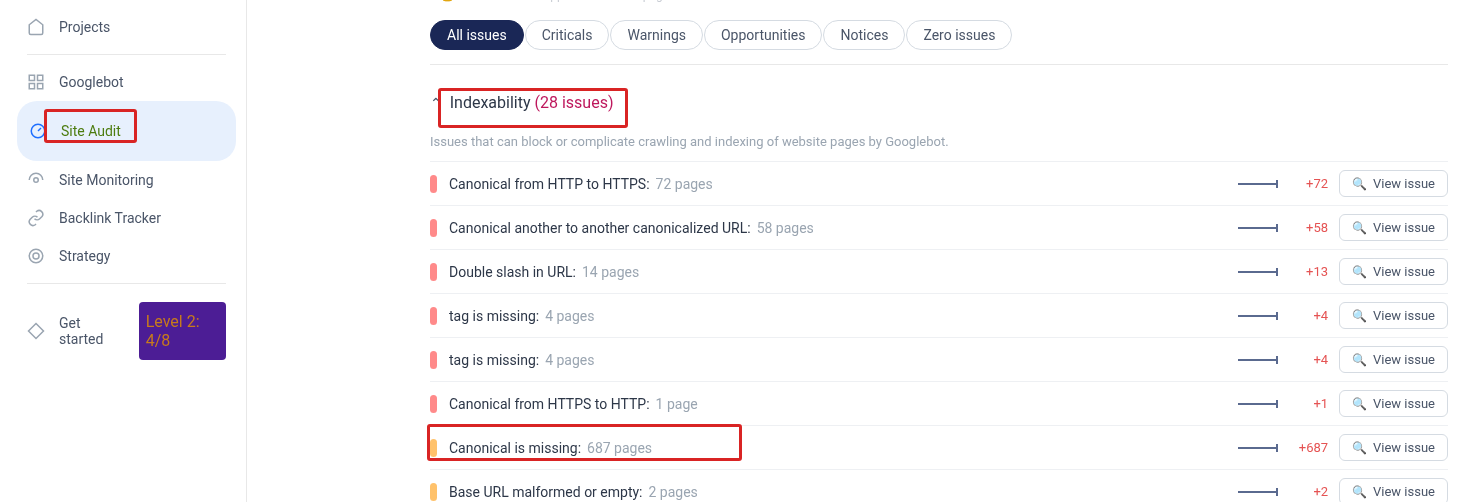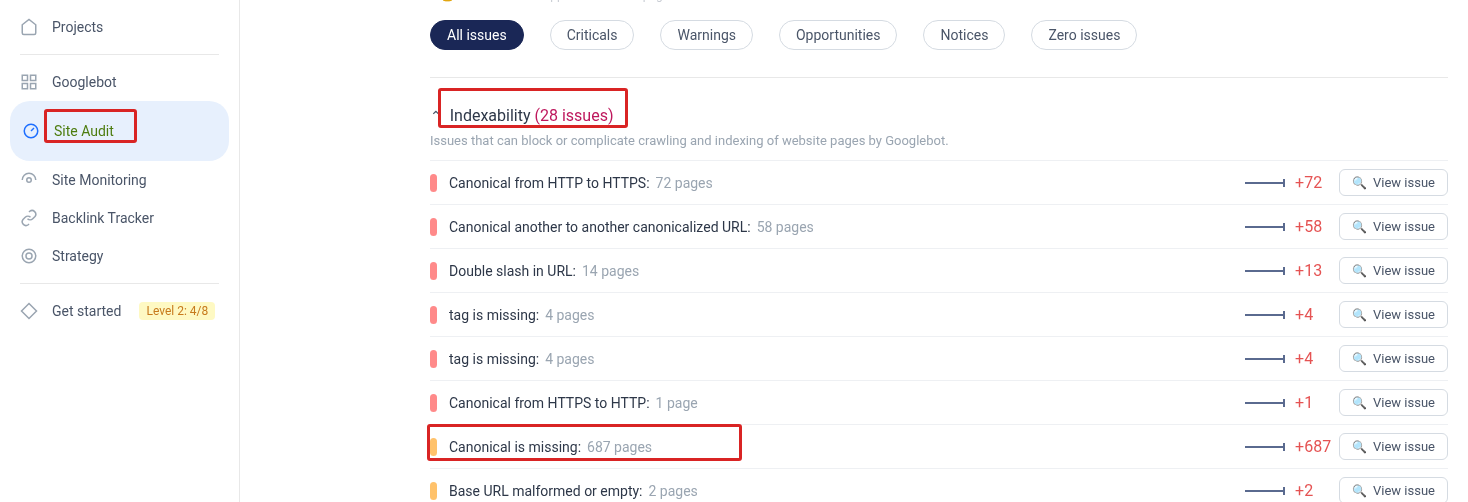--- a/index.html
+++ b/index.html
@@ -1,45 +1,45 @@
 <!DOCTYPE html>
 <html><head>
 <meta charset="utf-8">
 <style>
 *{box-sizing:border-box;margin:0;padding:0;font-family:-apple-system,BlinkMacSystemFont,"Segoe UI",Roboto,sans-serif}
 body{background:#fff;width:1468px;height:502px;overflow:hidden;position:relative}
-.sidebar{position:absolute;left:0;top:0;width:240px;height:502px;background:#fff;border-right:1px solid #e8e8e8;padding-top:8px}
+.sidebar{position:absolute;left:7px;top:0;width:240px;height:502px;background:#fff;border-right:1px solid #e8e8e8;padding-top:8px}
 .nav-item{display:flex;align-items:center;padding:10px 20px;color:#4a5568;font-size:14px;cursor:pointer;gap:14px}
 .nav-item.active{background:#e7f0fd;color:#4d7c0f;border-radius:20px;margin:0 10px;padding:21px 12px}
 .nav-item .icon{width:18px;height:18px;display:flex;align-items:center;justify-content:center;color:#9aa5b1}
 .nav-item.active .icon{color:#1e6fff}
 .divider{height:1px;background:#e8e8e8;margin:8px 20px}
-.badge{background:#fef9c3;color:#c77a1c;font-size:12px;padding:2px 7px;border-radius:4px;margin-left:4px}
+.badge{background:#4c1d95;color:#c77a1c;font-size:16px;padding:10px 7px;border-radius:4px;margin-left:4px}
 .red-box{border:3px solid #d92424;border-radius:3px;position:absolute}
 .main{position:absolute;left:240px;top:0;right:0;height:502px;padding:0 0 0 0;overflow:hidden}
 .content-inner{padding-left:190px;padding-right:20px}
-.filters{display:flex;gap:26px;padding:20px 0 27px 0;border-bottom:1px solid #e8e8e8;margin-bottom:28px;position:relative}
+.filters{display:flex;gap:1px;padding:20px 0 14px 0;border-bottom:1px solid #e8e8e8;margin-bottom:28px;position:relative}
 .filter-pill{padding:6px 16px;border-radius:18px;font-size:14px;border:1px solid #d5dbe2;background:#fff;color:#4a5568;cursor:pointer}
 .filter-pill.active{background:#1a2756;color:#fff;border-color:#1a2756}
 .section-header{display:flex;align-items:center;gap:8px;margin-bottom:4px}
 .chev{font-size:14px;color:#4a5568}
 .section-title{font-size:16px;color:#2d3748}
 .section-title .count{color:#be185d}
-.section-desc{font-size:13px;color:#9aa5b1;margin-top:8px;margin-bottom:12px}
+.section-desc{font-size:13px;color:#9aa5b1;margin-top:22px;margin-bottom:12px}
 .issue-row{display:flex;align-items:center;padding:8px 0;border-top:1px solid #eef0f3;font-size:14px}
 .sev{width:7px;height:18px;border-radius:4px;margin-right:12px;flex-shrink:0}
 .sev.red{background:#ff8a8a}
 .sev.orange{background:#ffc26b}
 .issue-title{color:#2d3748}
 .issue-pages{color:#9aa5b1;margin-left:6px}
 .spacer{flex:1}
 .spark{width:40px;height:14px;margin-right:10px;position:relative}
 .spark::before{content:"";position:absolute;left:0;right:0;top:6px;height:2px;background:#5a6a8f}
 .spark::after{content:"";position:absolute;right:0;top:3px;width:2px;height:8px;background:#5a6a8f}
-.delta{color:#e55353;font-size:16px;width:40px;margin-right:4px}
+.delta{color:#e55353;font-size:13px;width:40px;text-align:right;margin-right:11px}
 .view-btn{border:1px solid #d5dbe2;background:#fff;border-radius:6px;padding:5px 12px;font-size:13px;color:#4a5568;cursor:pointer;display:flex;align-items:center;gap:6px}
 .search-ico{font-size:12px}
 .ghost-text{position:absolute;top:-12px;left:200px;color:#c9cdd4;font-size:12px;display:flex;align-items:center;gap:8px}
 .lock-ico{color:#c9cdd4}
 </style>
 </head>
 <body>
 
 <div class="sidebar">
   <div class="nav-item">

